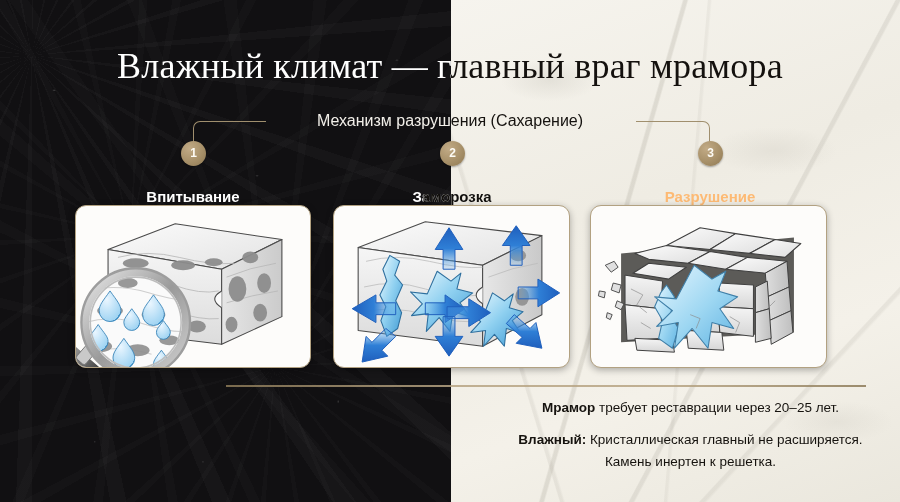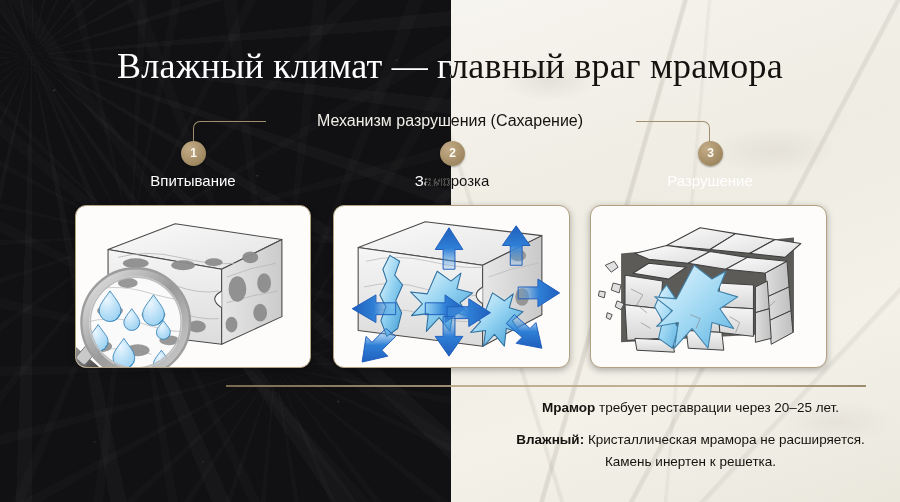--- a/index.html
+++ b/index.html
@@ -81,26 +81,26 @@
     background:radial-gradient(circle at 34% 30%, #c2ab86 0%, #a79069 55%, #8e7852 100%);
     color:#fdfbf5; font-size:12px; font-weight:700; text-align:center; line-height:25px;
     box-shadow:0 1px 2px rgba(0,0,0,.35);
   }
   .b1{ left:181px; top:141px; }
   .b2{ left:440px; top:141px; }
   .b3{ left:698px; top:141px; }
 
   
   .steplabel{
-    position:absolute; top:172px; font-size:15px; font-weight:400; white-space:nowrap;
+    position:absolute; top:188px; font-size:15px; font-weight:700; white-space:nowrap;
     text-align:left; transform:translateX(-50%);
   }
   .sl1{ left:193px; color:#ffffff; }
   .sl2{ left:452px; color:#ffffff; }
-  .sl3{ left:710px; color:#ffffff; }
+  .sl3{ left:710px; color:#fdba74; }
   .sl2 .splitwrap{ position:relative; display:inline-block; }
   .sl2 .over{ position:absolute; left:0; top:0; color:#12100d; clip-path:inset(0 0 0 11px); }
 
   
   .panel{
     position:absolute; top:205px; height:163px; border:1.6px solid #b2a181;
     border-radius:11px; background:#fdfcfa; overflow:hidden;
     box-shadow:0 2px 7px rgba(0,0,0,.30);
   }
   .p1{ left:75px; width:236px; }
@@ -409,17 +409,17 @@
       </g>
     </svg>
   </div>
 
   <div class="divider"></div>
 
   <div class="note n1">
     <b>Мрамор</b><span> требует реставрации через 20–25 лет.</span>
   </div>
   <div class="note n2">
-    <b>Влажный:</b><span> Кристаллическая мрамора не расширяется.</span>
+    <b>Влажный:</b><span> Кристаллическая главный не расширяется.</span>
   </div>
   <div class="note n3">Камень инертен к решетка.</div>
 
 </div>
 
 </body></html>

